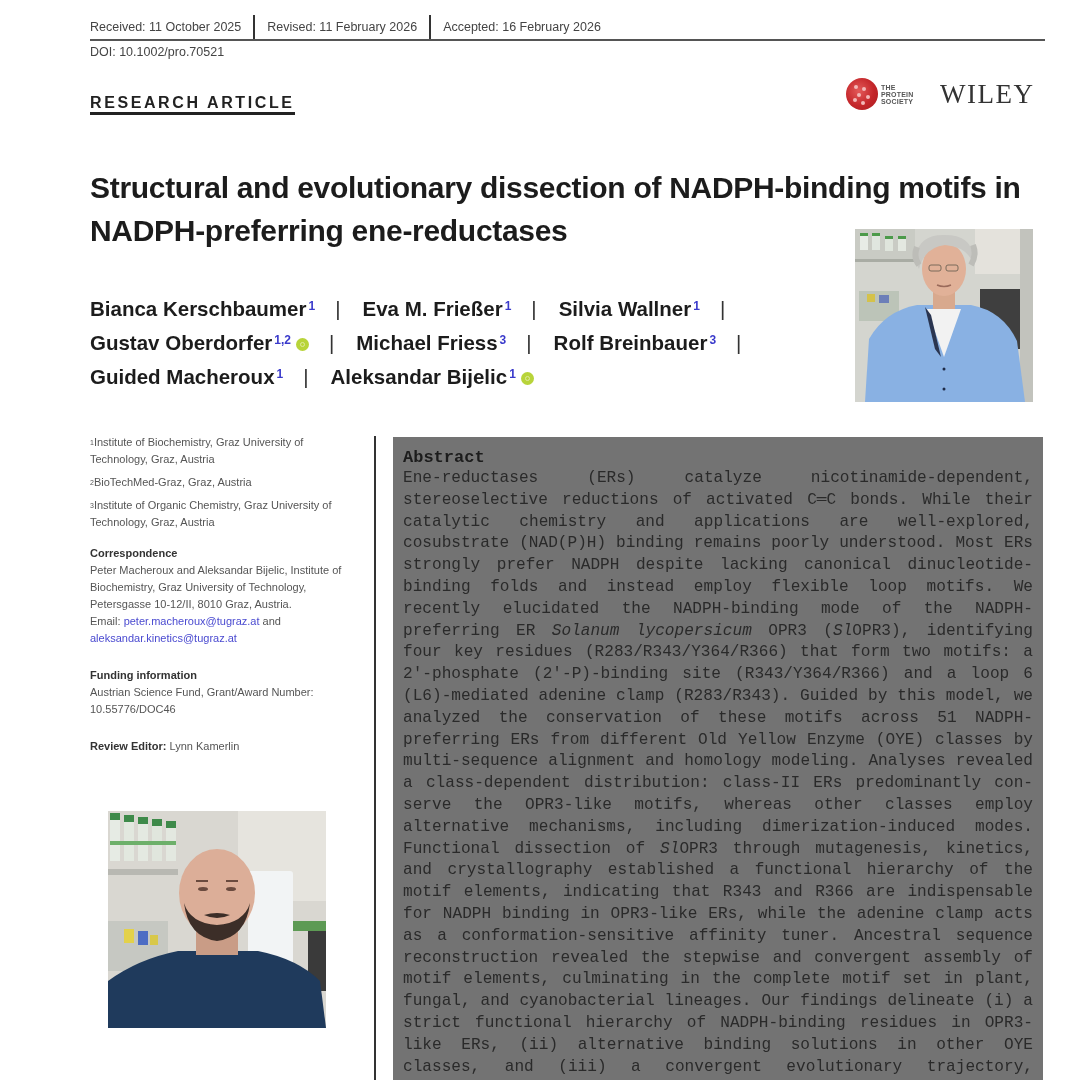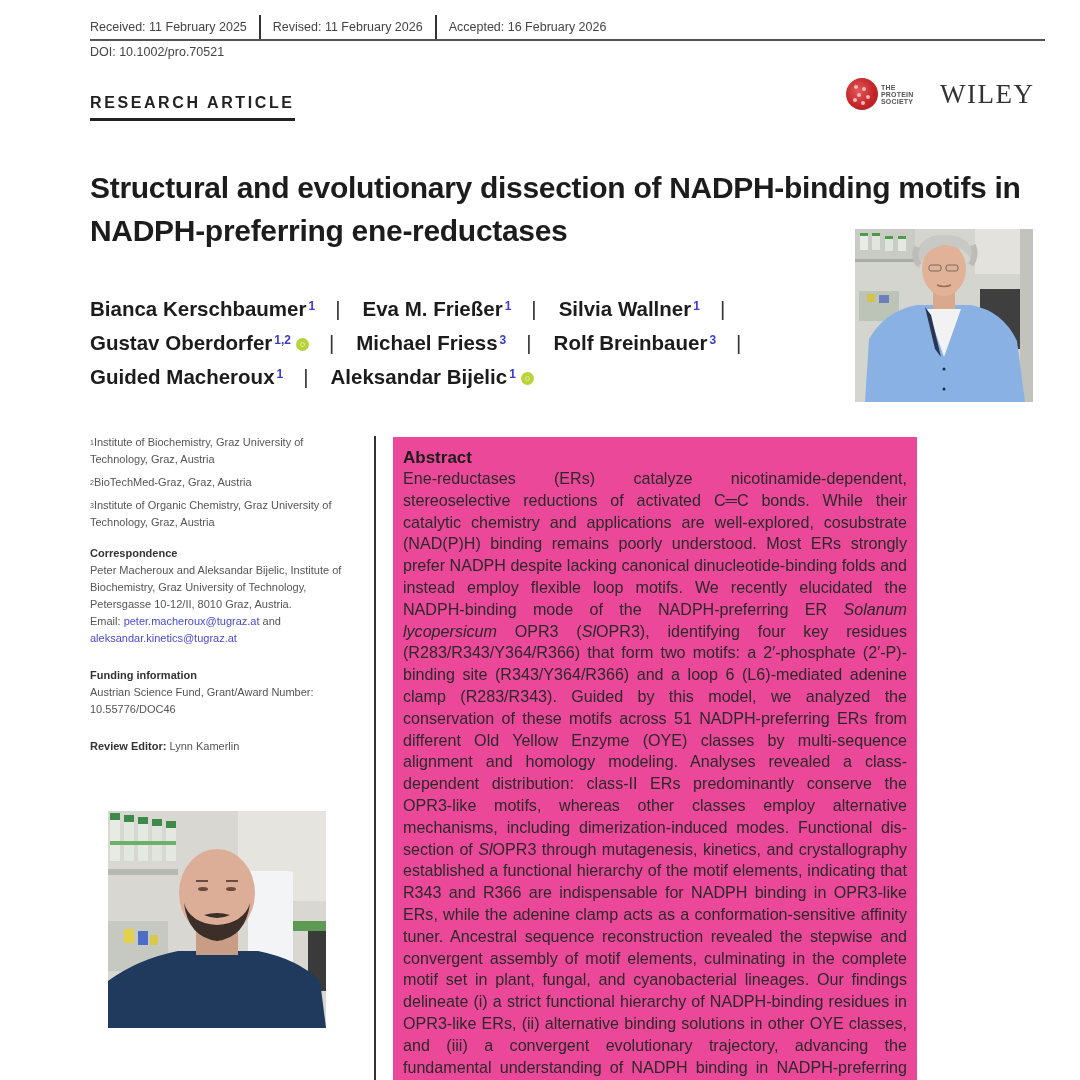--- a/index.html
+++ b/index.html
@@ -9,21 +9,21 @@
   }
   .abs { position: absolute; }
 
   
   .dates { left: 90px; top: 15px; width: 955px; height: 24px; border-bottom: 2px solid #555; display: flex; align-items: center; font-size: 12.5px; color: #444; }
   .dates .item { padding: 0 12px; line-height: 24px; }
   .dates .item:first-child { padding-left: 0; }
   .dates .sep { width: 2px; height: 24px; background: #333; margin-top: 0; }
   .doi { left: 90px; top: 45px; font-size: 12.5px; color: #444; }
 
-  .article-type { left: 90px; top: 94px; font-size: 16px; font-weight: bold; letter-spacing: 2.6px; color: #222; padding-bottom: 6px; border-bottom: 3px solid #222; }
+  .article-type { left: 90px; top: 94px; font-size: 16px; font-weight: bold; letter-spacing: 2.6px; color: #222; border-bottom: 3px solid #222; }
 
   
   .society { left: 846px; top: 78px; display: flex; align-items: center; }
   .society-circle { width: 32px; height: 32px; border-radius: 50%; background: radial-gradient(circle at 40% 40%, #e35a5a 0%, #c4262a 55%, #a91c20 100%); position: relative; }
   .society-circle span { position: absolute; width: 4px; height: 4px; border-radius: 50%; background: #f3b8b8; }
   .society-text { margin-left: 3px; font-size: 7px; line-height: 7px; font-weight: bold; color: #555; letter-spacing: 0.2px; }
   .wiley { left: 940px; top: 79px; font-family: "Liberation Serif", serif; font-size: 27px; letter-spacing: 1.5px; color: #333; }
 
   .title { left: 90px; top: 166px; width: 940px; font-size: 30px; line-height: 43px; font-weight: bold; color: #1c1c1c; letter-spacing: -0.3px; }
 
@@ -43,31 +43,31 @@
   
   .left-col { left: 90px; top: 434px; width: 270px; font-size: 11px; line-height: 17px; color: #555; }
   .aff { margin-bottom: 6px; }
   .aff sup { font-size: 7px; vertical-align: top; }
   .lc-head { font-weight: bold; color: #333; margin-top: 14px; }
   .email-link { color: #4a4ad0; }
 
   .col-divider { left: 374px; top: 436px; width: 2px; height: 644px; background: #333; }
 
   
-  .abstract { left: 393px; top: 437px; width: 524px; height: 643px; background: #ec4899; }
+  .abstract { left: 393px; top: 437px; width: 650px; height: 643px; background: #737373; font-family: Liberation Mono, monospace; }
   .abstract-inner { padding: 10px 10px 0 10px; }
   .abs-head { font-size: 17px; font-weight: bold; color: #1c1c1c; line-height: 21px; }
   .abs-body { font-size: 16.1px; line-height: 21.8px; color: #2a2a2a; text-align: justify; hyphens: manual; }
   .abs-body i { font-style: italic; }
 </style>
 </head>
 <body>
 
 <div class="abs dates">
-  <span class="item">Received: 11 February 2025</span>
+  <span class="item">Received: 11 October 2025</span>
   <span class="sep"></span>
   <span class="item">Revised: 11 February 2026</span>
   <span class="sep"></span>
   <span class="item">Accepted: 16 February 2026</span>
 </div>
 <div class="abs doi">DOI: 10.1002/pro.70521</div>
 
 <div class="abs article-type">RESEARCH ARTICLE</div>
 
 <div class="abs society">

